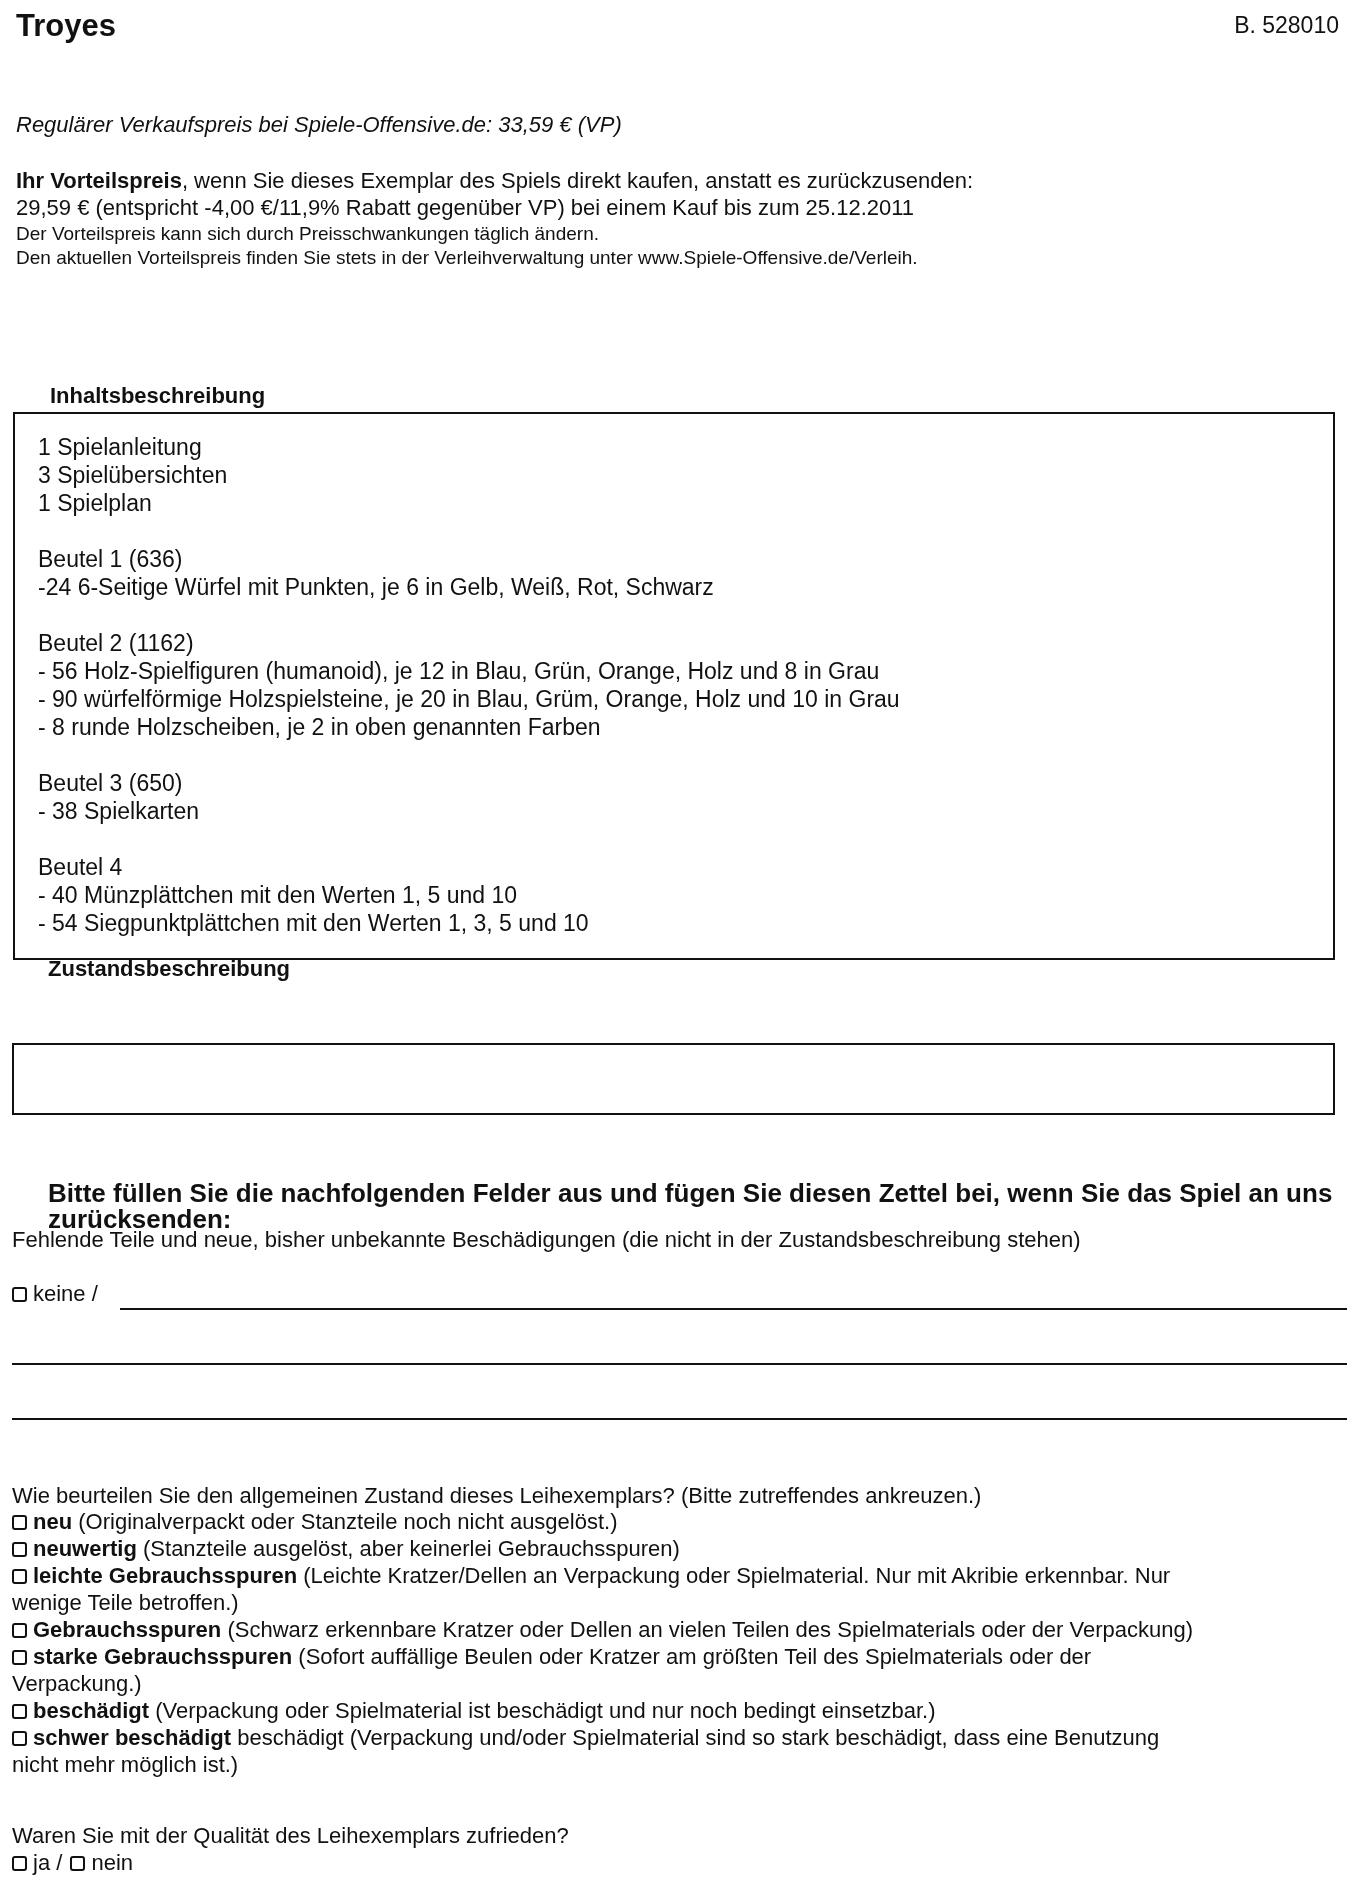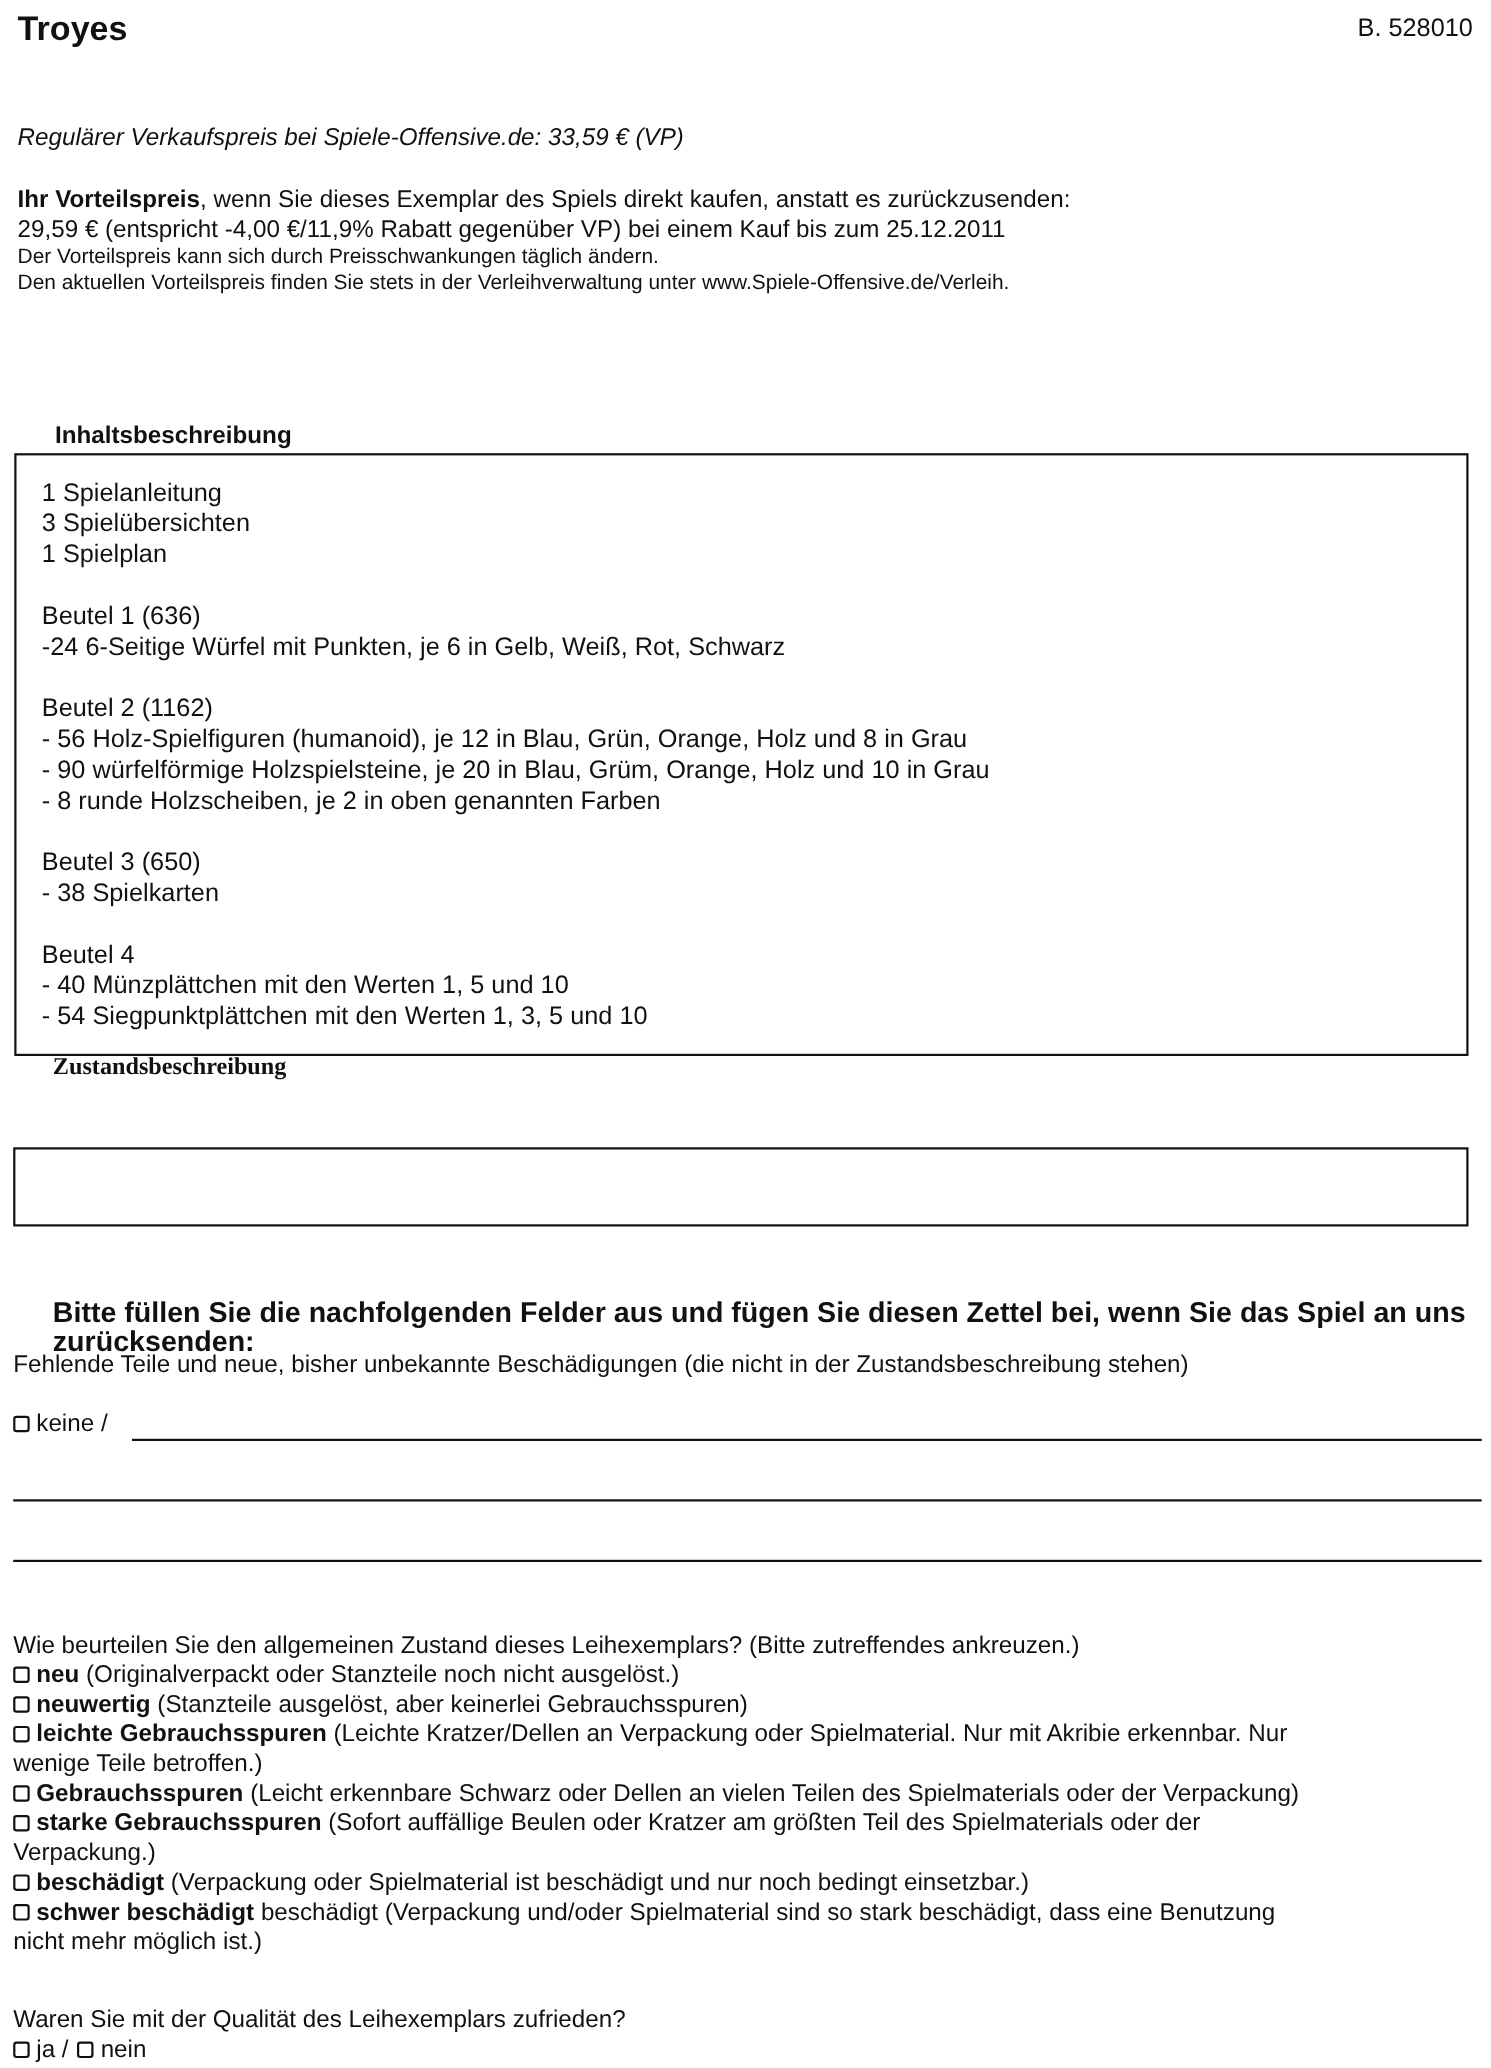--- a/index.html
+++ b/index.html
@@ -55,40 +55,40 @@
     <div>- 8 runde Holzscheiben, je 2 in oben genannten Farben</div>
     <div class="gap"></div>
     <div>Beutel 3 (650)</div>
     <div>- 38 Spielkarten</div>
     <div class="gap"></div>
     <div>Beutel 4</div>
     <div>- 40 Münzplättchen mit den Werten 1, 5 und 10</div>
     <div>- 54 Siegpunktplättchen mit den Werten 1, 3, 5 und 10</div>
   </div>
 
-<div class="abs h" style="left:12px; top:956px;font-family:Liberation Serif, serif;">Zustandsbeschreibung</div>
+<div class="abs h" style="left:12px; top:956px;">Zustandsbeschreibung</div>
 <div class="abs box" style="left:12px; top:1043px; width:1319px; height:68px;"></div>
 
 <div class="abs h" style="left:12px; top:1180px; width:1300px; line-height:26px; font-size:26px;">Bitte füllen Sie die nachfolgenden Felder aus und fügen Sie diesen Zettel bei, wenn Sie das Spiel an uns zurücksenden:</div>
 <div class="abs p22" style="left:12px; top:1226px; white-space:nowrap;">Fehlende Teile und neue, bisher unbekannte Beschädigungen (die nicht in der Zustandsbeschreibung stehen)</div>
 
 <div class="abs p22" style="left:12px; top:1280px; white-space:nowrap;">
   <span class="chk"></span><span>keine /</span>
 </div>
 <div class="abs rule" style="left:120px; top:1308px; width:1227px;"></div>
 <div class="abs rule" style="left:12px; top:1363px; width:1335px;"></div>
 <div class="abs rule" style="left:12px; top:1418px; width:1335px;"></div>
 
 <div class="abs p22" style="left:12px; top:1482px; white-space:nowrap;">Wie beurteilen Sie den allgemeinen Zustand dieses Leihexemplars? (Bitte zutreffendes ankreuzen.)</div>
 <div class="abs p22" id="rating-options" style="left:12px; top:1508px; width:1330px;">
     <div class="opt"><span class="chk"></span><b>neu</b><span> (Originalverpackt oder Stanzteile noch nicht ausgelöst.)</span></div>
     <div class="opt"><span class="chk"></span><b>neuwertig</b><span> (Stanzteile ausgelöst, aber keinerlei Gebrauchsspuren)</span></div>
     <div class="opt"><span class="chk"></span><b>leichte Gebrauchsspuren</b><span> (Leichte Kratzer/Dellen an Verpackung oder Spielmaterial. Nur mit Akribie erkennbar. Nur</span></div>
     <div class="opt">wenige Teile betroffen.)</div>
-    <div class="opt"><span class="chk"></span><b>Gebrauchsspuren</b><span> (Leicht erkennbare Schwarz oder Dellen an vielen Teilen des Spielmaterials oder der Verpackung)</span></div>
+    <div class="opt"><span class="chk"></span><b>Gebrauchsspuren</b><span> (Schwarz erkennbare Kratzer oder Dellen an vielen Teilen des Spielmaterials oder der Verpackung)</span></div>
     <div class="opt"><span class="chk"></span><b>starke Gebrauchsspuren</b><span> (Sofort auffällige Beulen oder Kratzer am größten Teil des Spielmaterials oder der</span></div>
     <div class="opt">Verpackung.)</div>
     <div class="opt"><span class="chk"></span><b>beschädigt</b><span> (Verpackung oder Spielmaterial ist beschädigt und nur noch bedingt einsetzbar.)</span></div>
     <div class="opt"><span class="chk"></span><b>schwer beschädigt</b><span> beschädigt (Verpackung und/oder Spielmaterial sind so stark beschädigt, dass eine Benutzung</span></div>
     <div class="opt">nicht mehr möglich ist.)</div>
   </div>
 
 <div class="abs p22" style="left:12px; top:1822px; white-space:nowrap;">Waren Sie mit der Qualität des Leihexemplars zufrieden?</div>
 <div class="abs p22" style="left:12px; top:1849px; white-space:nowrap;">
   <span class="chk"></span><span>ja /</span>

